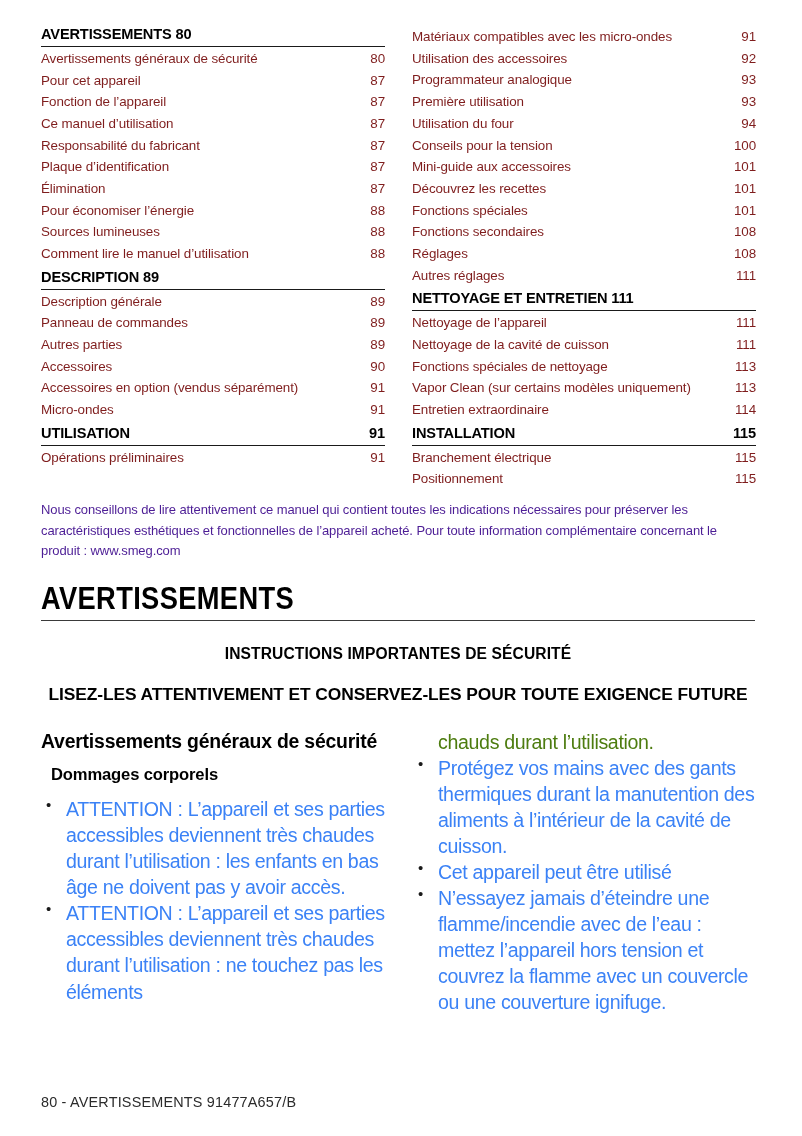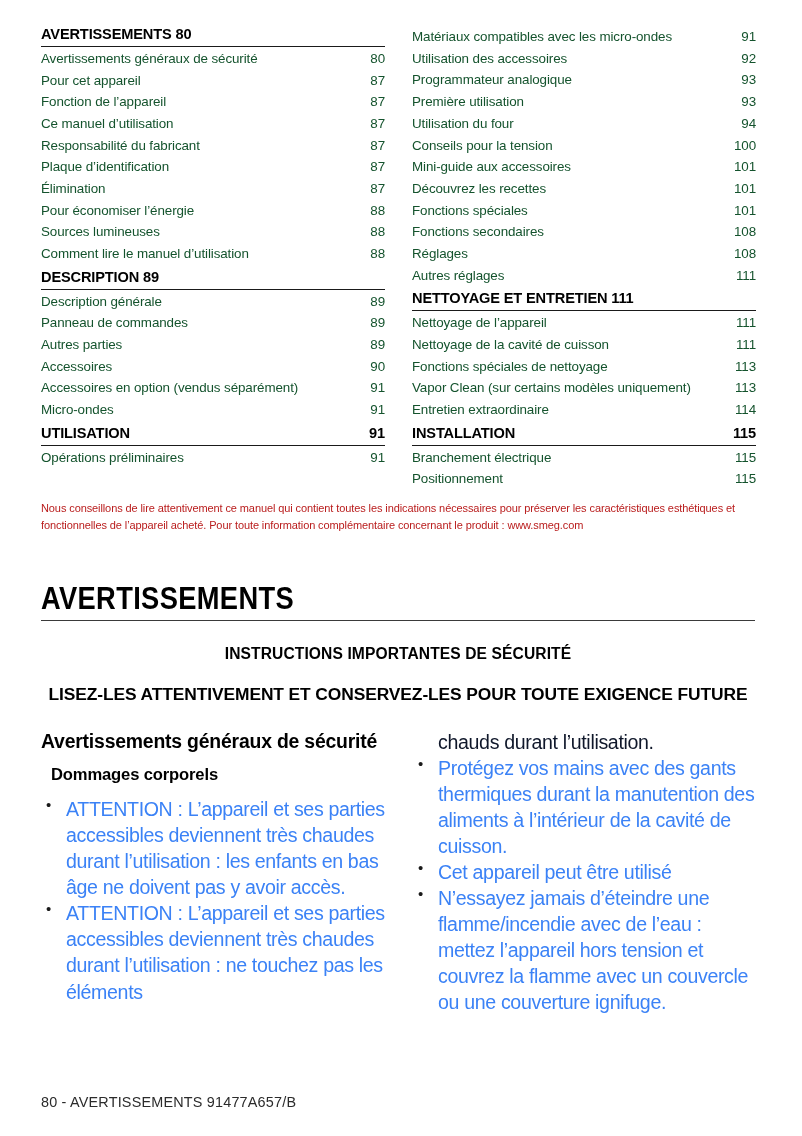--- a/index.html
+++ b/index.html
@@ -59,39 +59,39 @@
     border-top: 1.4px solid #1a1a1a;
     margin: 0 0 1px 0;
     height: 0;
   }
 
   .toc-entry {
     display: flex;
     align-items: baseline;
     justify-content: space-between;
     font-size: 13.4px;
-    color: #14532d;
+    color: #7f1d1d;
     line-height: 1.62;
     letter-spacing: -0.1px;
     white-space: nowrap;
   }
   .toc-entry .t-label { overflow: hidden; }
   .toc-entry .t-num { padding-left: 6px; }
 
   .toc-gap { height: 4px; }
 
   
   .intro {
     position: absolute;
     left: 41px;
     top: 500px;
     width: 712px;
-    font-size: 11px;
+    font-size: 13px;
     line-height: 1.58;
-    color: #b91c1c;
+    color: #4c1d95;
     letter-spacing: -0.1px;
   }
 
   
   .big-title {
     position: absolute;
     left: 41px;
     top: 582px;
     width: 714px;
     font-size: 31px;
@@ -187,21 +187,21 @@
     left: 5px;
     top: -1px;
     font-size: 15px;
     color: #1a1a1a;
   }
 
   .cont-text {
     font-size: 19.6px;
     line-height: 1.33;
     letter-spacing: -0.35px;
-    color: #0f172a;
+    color: #4d7c0f;
     padding-left: 25px;
     margin: 0;
   }
 
   
   .footer {
     position: absolute;
     left: 41px;
     top: 1094px;
     font-size: 14.4px;

